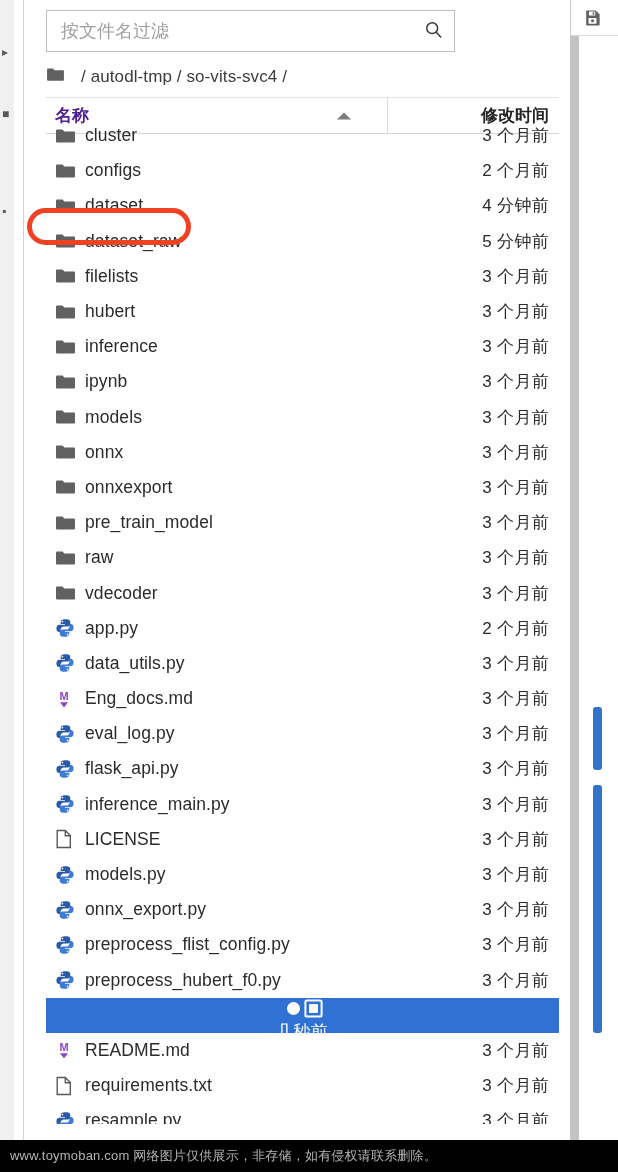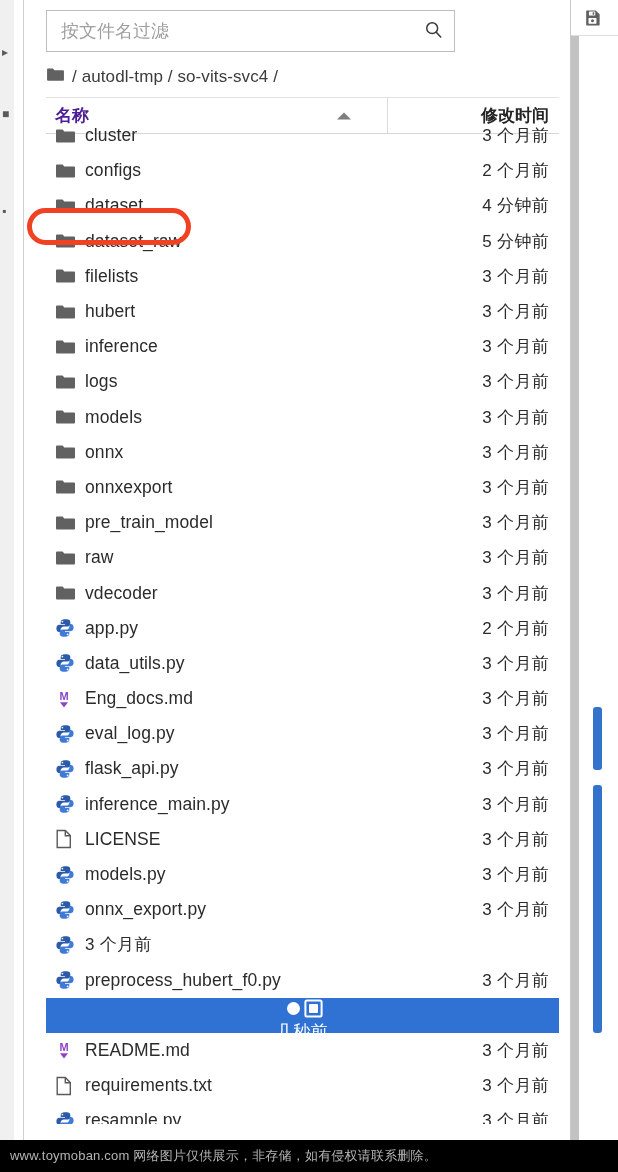--- a/index.html
+++ b/index.html
@@ -94,21 +94,21 @@
   .filter-input::placeholder { color: #9e9e9e; }
   .search-icon { width: 21px; height: 21px; flex: none; }
 
   
   .breadcrumb {
     position: absolute;
     left: 22px; top: 60px;
     width: 500px; height: 34px;
     display: flex;
     align-items: center;
-    gap: 7px;
+    gap: 16px;
     font-size: 17px;
     color: #3c3c3c;
   }
   .crumb-folder { width: 19px; height: 15px; flex: none; }
   .crumb-text { white-space: nowrap; letter-spacing: .1px; }
 
   
   .col-head {
     position: absolute;
     left: 22px; top: 97px;
@@ -402,21 +402,21 @@
           <span class="row-mtime">3 个月前</span>
         </div>
         <div class="row">
           <span class="row-icon">
             <span>
               <svg class="ico" width="21" height="16" viewBox="0 0 21 16">
                 <path fill="#616161" d="M1 2.4a1 1 0 0 1 1-1h5.6l1.7 2H19a1 1 0 0 1 1 1v9.2a1 1 0 0 1-1 1H2a1 1 0 0 1-1-1z"></path>
               </svg>
             </span>
           </span>
-          <span class="row-name">logs</span>
+          <span class="row-name">ipynb</span>
           <span class="row-mtime">3 个月前</span>
         </div>
         <div class="row">
           <span class="row-icon">
             <span>
               <svg class="ico" width="21" height="16" viewBox="0 0 21 16">
                 <path fill="#616161" d="M1 2.4a1 1 0 0 1 1-1h5.6l1.7 2H19a1 1 0 0 1 1 1v9.2a1 1 0 0 1-1 1H2a1 1 0 0 1-1-1z"></path>
               </svg>
             </span>
           </span>
@@ -588,20 +588,21 @@
         </div>
         <div class="row">
           <span class="row-icon">
             <span>
               <svg class="ico" width="20" height="20" viewBox="0 0 20 20">
                 <path fill="#2b5ba8" d="M9.7 1.3c-2.3 0-4 .9-4 2.6v2.2h4.3v.7H4.3C2.6 6.8 1.4 8.2 1.4 10.4c0 2.1 1 3.5 2.7 3.5h1.5v-2.3c0-1.8 1.5-3.2 3.3-3.2h3.9c1.4 0 2.5-1.1 2.5-2.4V3.9c0-1.5-1.4-2.6-3.4-2.6zm-2.3 1.4a.85.85 0 1 1 0 1.7.85.85 0 0 1 0-1.7z"></path>
                 <path fill="#3f7bd6" d="M10.3 18.7c2.3 0 4-.9 4-2.6v-2.2H10v-.7h5.7c1.7 0 2.9-1.4 2.9-3.6 0-2.1-1-3.5-2.7-3.5h-1.5v2.3c0 1.8-1.5 3.2-3.3 3.2H7.2c-1.4 0-2.5 1.1-2.5 2.4v2.1c0 1.5 1.4 2.6 3.4 2.6zm2.3-1.4a.85.85 0 1 1 0-1.7.85.85 0 0 1 0 1.7z"></path>
               </svg>
             </span>
           </span>
+          <span class="row-name">preprocess_flist_config.py</span>
           <span class="row-mtime">3 个月前</span>
         </div>
         <div class="row">
           <span class="row-icon">
             <span>
               <svg class="ico" width="20" height="20" viewBox="0 0 20 20">
                 <path fill="#2b5ba8" d="M9.7 1.3c-2.3 0-4 .9-4 2.6v2.2h4.3v.7H4.3C2.6 6.8 1.4 8.2 1.4 10.4c0 2.1 1 3.5 2.7 3.5h1.5v-2.3c0-1.8 1.5-3.2 3.3-3.2h3.9c1.4 0 2.5-1.1 2.5-2.4V3.9c0-1.5-1.4-2.6-3.4-2.6zm-2.3 1.4a.85.85 0 1 1 0 1.7.85.85 0 0 1 0-1.7z"></path>
                 <path fill="#3f7bd6" d="M10.3 18.7c2.3 0 4-.9 4-2.6v-2.2H10v-.7h5.7c1.7 0 2.9-1.4 2.9-3.6 0-2.1-1-3.5-2.7-3.5h-1.5v2.3c0 1.8-1.5 3.2-3.3 3.2H7.2c-1.4 0-2.5 1.1-2.5 2.4v2.1c0 1.5 1.4 2.6 3.4 2.6zm2.3-1.4a.85.85 0 1 1 0-1.7.85.85 0 0 1 0 1.7z"></path>
               </svg>
             </span>

